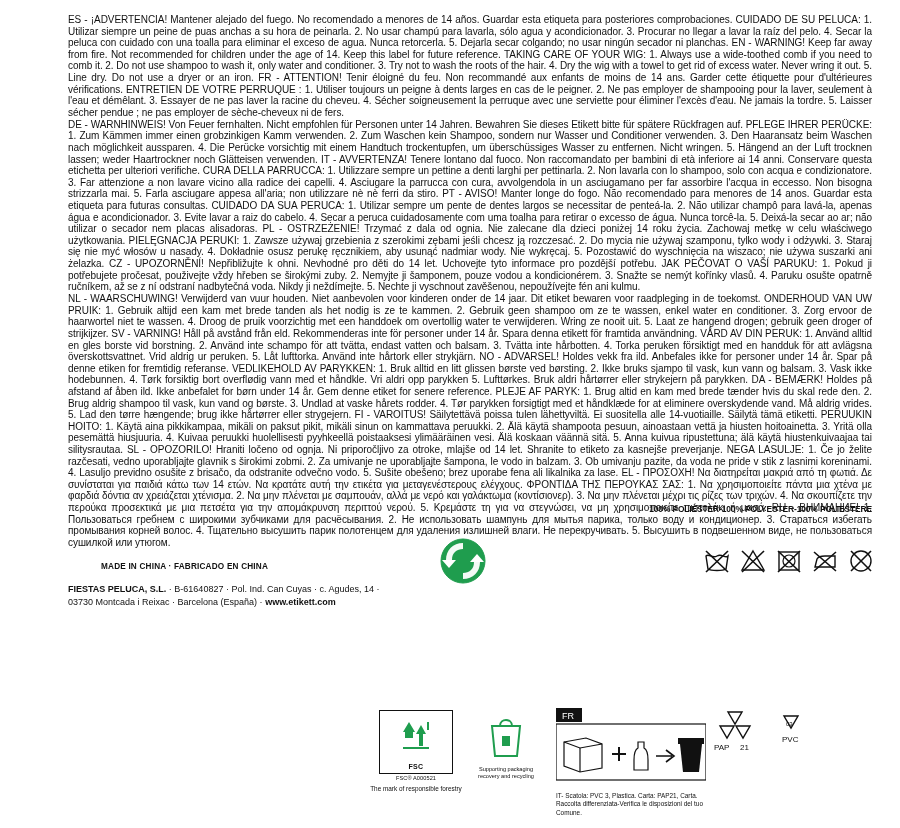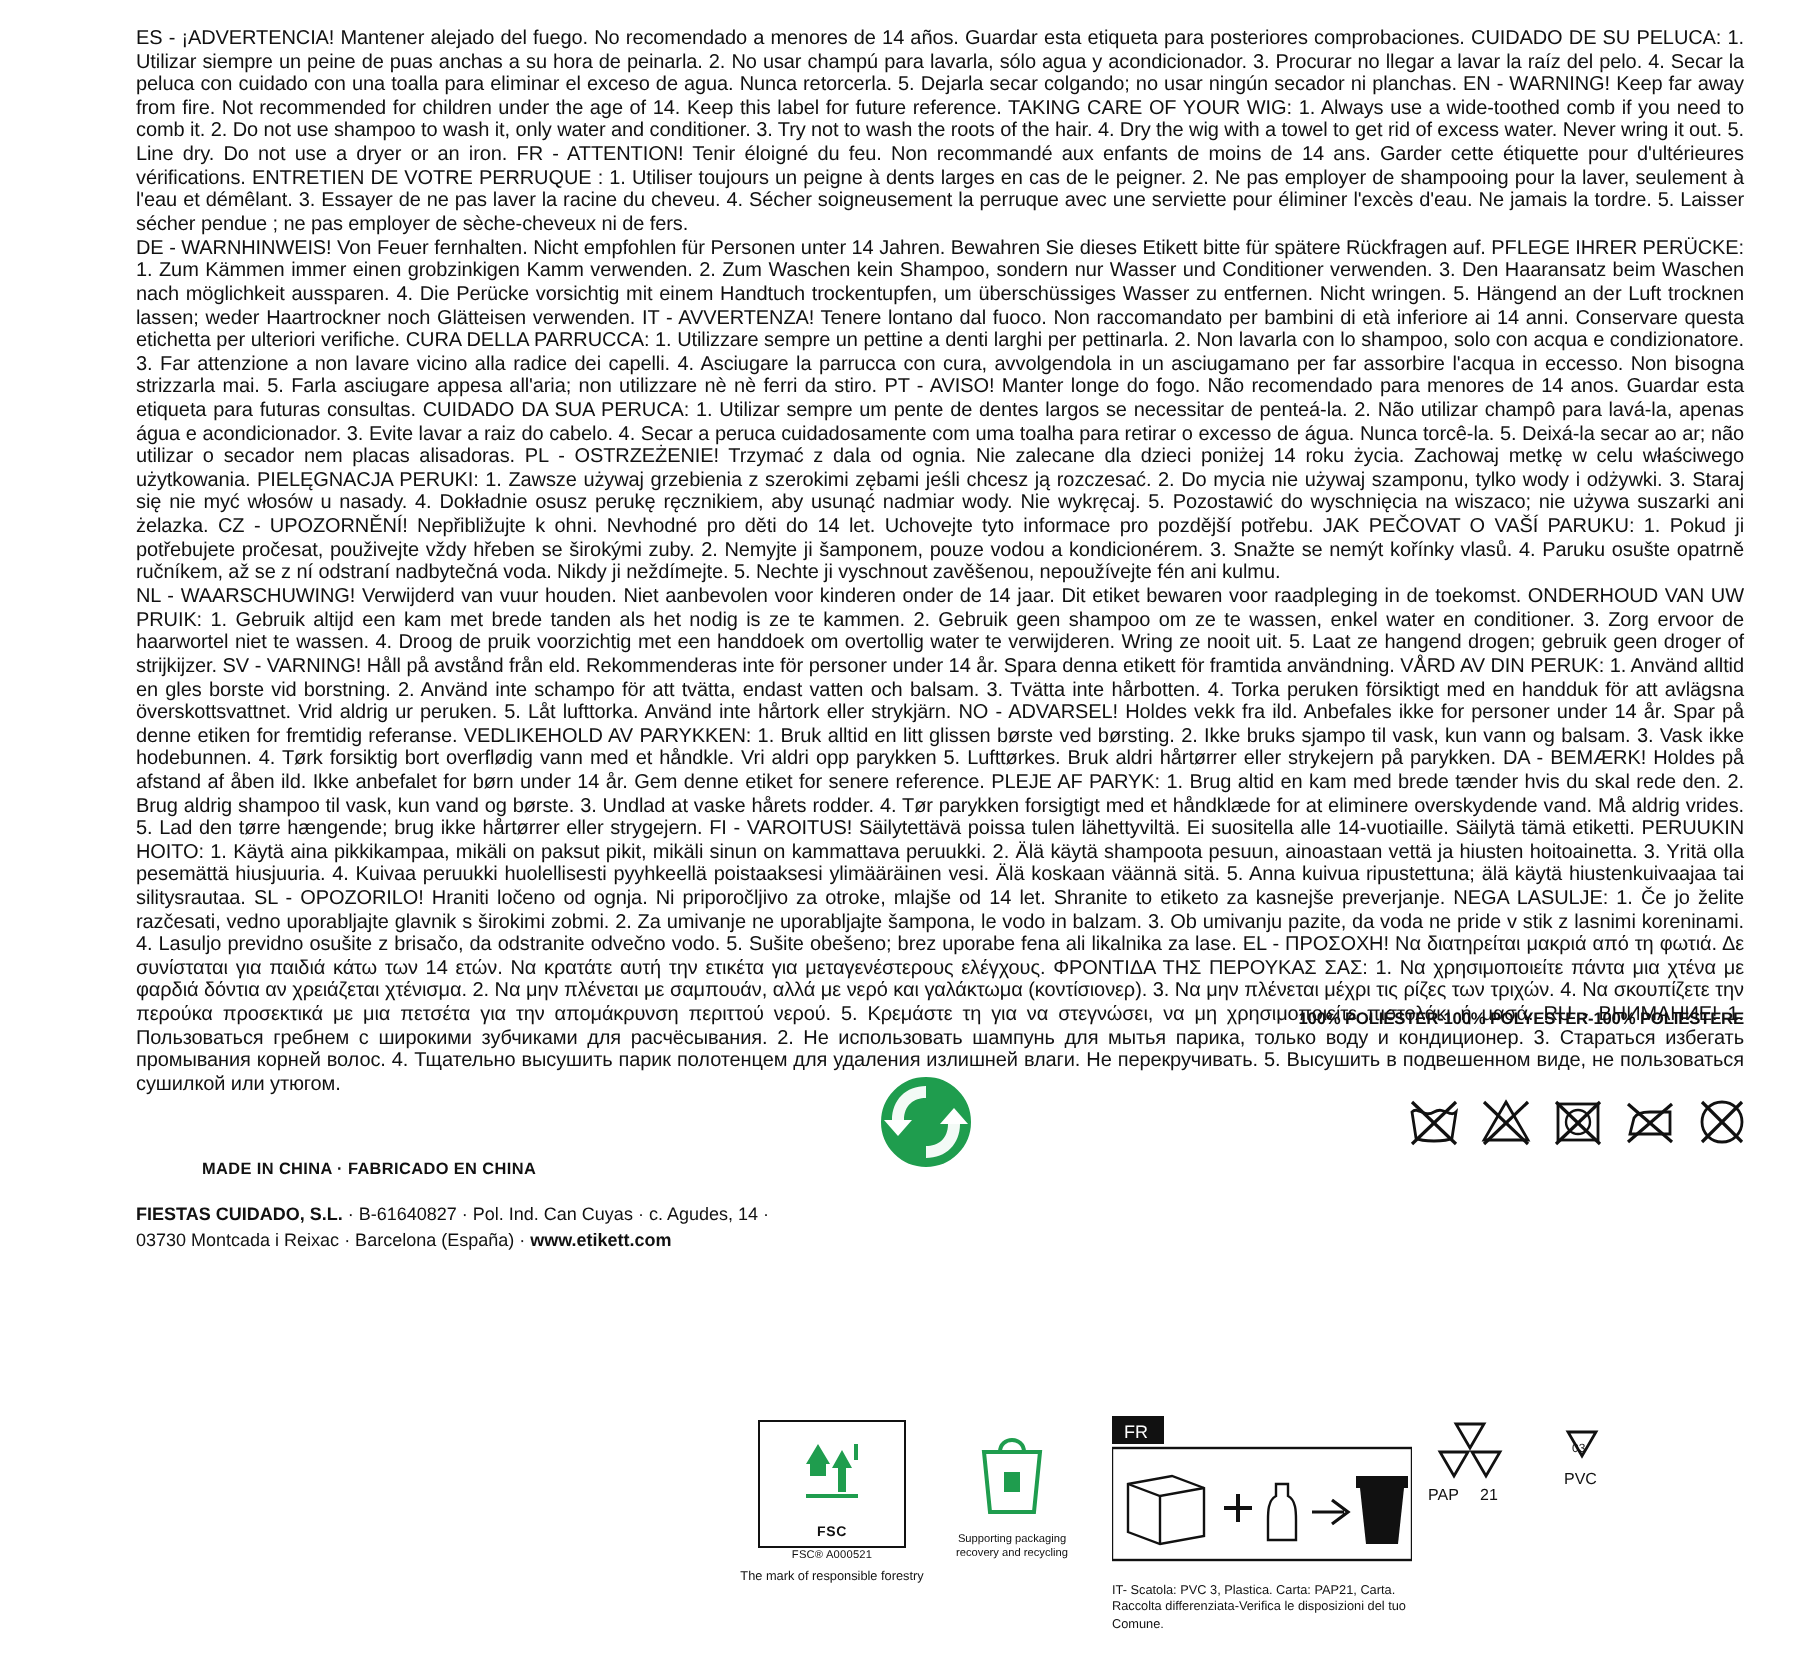--- a/index.html
+++ b/index.html
@@ -25,21 +25,21 @@
   .warning-block {
     font-size: 10px;
     line-height: 11.6px;
     text-align: justify;
     letter-spacing: -0.05px;
   }
   .warning-block p {
     margin: 0 0 0.5px 0;
   }
   .made-in {
-    margin-top: 32px;
+    margin-top: 14px;
     font-size: 8.2px;
     font-weight: bold;
     letter-spacing: 0.2px;
     padding-left: 33px;
   }
   .company {
     margin-top: 12px;
     font-size: 9px;
     line-height: 13px;
   }
@@ -164,21 +164,21 @@
 
   <div class="warning-block">
     <p>ES - ¡ADVERTENCIA! Mantener alejado del fuego. No recomendado a menores de 14 años. Guardar esta etiqueta para posteriores comprobaciones. CUIDADO DE SU PELUCA: 1. Utilizar siempre un peine de puas anchas a su hora de peinarla. 2. No usar champú para lavarla, sólo agua y acondicionador. 3. Procurar no llegar a lavar la raíz del pelo. 4. Secar la peluca con cuidado con una toalla para eliminar el exceso de agua. Nunca retorcerla. 5. Dejarla secar colgando; no usar ningún secador ni planchas. EN - WARNING! Keep far away from fire. Not recommended for children under the age of 14. Keep this label for future reference. TAKING CARE OF YOUR WIG: 1. Always use a wide-toothed comb if you need to comb it. 2. Do not use shampoo to wash it, only water and conditioner. 3. Try not to wash the roots of the hair. 4. Dry the wig with a towel to get rid of excess water. Never wring it out. 5. Line dry. Do not use a dryer or an iron. FR - ATTENTION! Tenir éloigné du feu. Non recommandé aux enfants de moins de 14 ans. Garder cette étiquette pour d'ultérieures vérifications. ENTRETIEN DE VOTRE PERRUQUE : 1. Utiliser toujours un peigne à dents larges en cas de le peigner. 2. Ne pas employer de shampooing pour la laver, seulement à l'eau et démêlant. 3. Essayer de ne pas laver la racine du cheveu. 4. Sécher soigneusement la perruque avec une serviette pour éliminer l'excès d'eau. Ne jamais la tordre. 5. Laisser sécher pendue ; ne pas employer de sèche-cheveux ni de fers.</p>
     <p>DE - WARNHINWEIS! Von Feuer fernhalten. Nicht empfohlen für Personen unter 14 Jahren. Bewahren Sie dieses Etikett bitte für spätere Rückfragen auf. PFLEGE IHRER PERÜCKE: 1. Zum Kämmen immer einen grobzinkigen Kamm verwenden. 2. Zum Waschen kein Shampoo, sondern nur Wasser und Conditioner verwenden. 3. Den Haaransatz beim Waschen nach möglichkeit aussparen. 4. Die Perücke vorsichtig mit einem Handtuch trockentupfen, um überschüssiges Wasser zu entfernen. Nicht wringen. 5. Hängend an der Luft trocknen lassen; weder Haartrockner noch Glätteisen verwenden. IT - AVVERTENZA! Tenere lontano dal fuoco. Non raccomandato per bambini di età inferiore ai 14 anni. Conservare questa etichetta per ulteriori verifiche. CURA DELLA PARRUCCA: 1. Utilizzare sempre un pettine a denti larghi per pettinarla. 2. Non lavarla con lo shampoo, solo con acqua e condizionatore. 3. Far attenzione a non lavare vicino alla radice dei capelli. 4. Asciugare la parrucca con cura, avvolgendola in un asciugamano per far assorbire l'acqua in eccesso. Non bisogna strizzarla mai. 5. Farla asciugare appesa all'aria; non utilizzare nè nè ferri da stiro. PT - AVISO! Manter longe do fogo. Não recomendado para menores de 14 anos. Guardar esta etiqueta para futuras consultas. CUIDADO DA SUA PERUCA: 1. Utilizar sempre um pente de dentes largos se necessitar de penteá-la. 2. Não utilizar champô para lavá-la, apenas água e acondicionador. 3. Evite lavar a raiz do cabelo. 4. Secar a peruca cuidadosamente com uma toalha para retirar o excesso de água. Nunca torcê-la. 5. Deixá-la secar ao ar; não utilizar o secador nem placas alisadoras. PL - OSTRZEŻENIE! Trzymać z dala od ognia. Nie zalecane dla dzieci poniżej 14 roku życia. Zachowaj metkę w celu właściwego użytkowania. PIELĘGNACJA PERUKI: 1. Zawsze używaj grzebienia z szerokimi zębami jeśli chcesz ją rozczesać. 2. Do mycia nie używaj szamponu, tylko wody i odżywki. 3. Staraj się nie myć włosów u nasady. 4. Dokładnie osusz perukę ręcznikiem, aby usunąć nadmiar wody. Nie wykręcaj. 5. Pozostawić do wyschnięcia na wiszaco; nie używa suszarki ani żelazka. CZ - UPOZORNĚNÍ! Nepřibližujte k ohni. Nevhodné pro děti do 14 let. Uchovejte tyto informace pro pozdější potřebu. JAK PEČOVAT O VAŠÍ PARUKU: 1. Pokud ji potřebujete pročesat, použivejte vždy hřeben se širokými zuby. 2. Nemyjte ji šamponem, pouze vodou a kondicionérem. 3. Snažte se nemýt kořínky vlasů. 4. Paruku osušte opatrně ručníkem, až se z ní odstraní nadbytečná voda. Nikdy ji neždímejte. 5. Nechte ji vyschnout zavěšenou, nepoužívejte fén ani kulmu.</p>
     <p>NL - WAARSCHUWING! Verwijderd van vuur houden. Niet aanbevolen voor kinderen onder de 14 jaar. Dit etiket bewaren voor raadpleging in de toekomst. ONDERHOUD VAN UW PRUIK: 1. Gebruik altijd een kam met brede tanden als het nodig is ze te kammen. 2. Gebruik geen shampoo om ze te wassen, enkel water en conditioner. 3. Zorg ervoor de haarwortel niet te wassen. 4. Droog de pruik voorzichtig met een handdoek om overtollig water te verwijderen. Wring ze nooit uit. 5. Laat ze hangend drogen; gebruik geen droger of strijkijzer. SV - VARNING! Håll på avstånd från eld. Rekommenderas inte för personer under 14 år. Spara denna etikett för framtida användning. VÅRD AV DIN PERUK: 1. Använd alltid en gles borste vid borstning. 2. Använd inte schampo för att tvätta, endast vatten och balsam. 3. Tvätta inte hårbotten. 4. Torka peruken försiktigt med en handduk för att avlägsna överskottsvattnet. Vrid aldrig ur peruken. 5. Låt lufttorka. Använd inte hårtork eller strykjärn. NO - ADVARSEL! Holdes vekk fra ild. Anbefales ikke for personer under 14 år. Spar på denne etiken for fremtidig referanse. VEDLIKEHOLD AV PARYKKEN: 1. Bruk alltid en litt glissen børste ved børsting. 2. Ikke bruks sjampo til vask, kun vann og balsam. 3. Vask ikke hodebunnen. 4. Tørk forsiktig bort overflødig vann med et håndkle. Vri aldri opp parykken 5. Lufttørkes. Bruk aldri hårtørrer eller strykejern på parykken. DA - BEMÆRK! Holdes på afstand af åben ild. Ikke anbefalet for børn under 14 år. Gem denne etiket for senere reference. PLEJE AF PARYK: 1. Brug altid en kam med brede tænder hvis du skal rede den. 2. Brug aldrig shampoo til vask, kun vand og børste. 3. Undlad at vaske hårets rodder. 4. Tør parykken forsigtigt med et håndklæde for at eliminere overskydende vand. Må aldrig vrides. 5. Lad den tørre hængende; brug ikke hårtørrer eller strygejern. FI - VAROITUS! Säilytettävä poissa tulen lähettyviltä. Ei suositella alle 14-vuotiaille. Säilytä tämä etiketti. PERUUKIN HOITO: 1. Käytä aina pikkikampaa, mikäli on paksut pikit, mikäli sinun on kammattava peruukki. 2. Älä käytä shampoota pesuun, ainoastaan vettä ja hiusten hoitoainetta. 3. Yritä olla pesemättä hiusjuuria. 4. Kuivaa peruukki huolellisesti pyyhkeellä poistaaksesi ylimääräinen vesi. Älä koskaan väännä sitä. 5. Anna kuivua ripustettuna; älä käytä hiustenkuivaajaa tai silitysrautaa. SL - OPOZORILO! Hraniti ločeno od ognja. Ni priporočljivo za otroke, mlajše od 14 let. Shranite to etiketo za kasnejše preverjanje. NEGA LASULJE: 1. Če jo želite razčesati, vedno uporabljajte glavnik s širokimi zobmi. 2. Za umivanje ne uporabljajte šampona, le vodo in balzam. 3. Ob umivanju pazite, da voda ne pride v stik z lasnimi koreninami. 4. Lasuljo previdno osušite z brisačo, da odstranite odvečno vodo. 5. Sušite obešeno; brez uporabe fena ali likalnika za lase. EL - ΠΡΟΣΟΧΗ! Να διατηρείται μακριά από τη φωτιά. Δε συνίσταται για παιδιά κάτω των 14 ετών. Να κρατάτε αυτή την ετικέτα για μεταγενέστερους ελέγχους. ΦΡΟΝΤΙΔΑ ΤΗΣ ΠΕΡΟΥΚΑΣ ΣΑΣ: 1. Να χρησιμοποιείτε πάντα μια χτένα με φαρδιά δόντια αν χρειάζεται χτένισμα. 2. Να μην πλένεται με σαμπουάν, αλλά με νερό και γαλάκτωμα (κοντίσιονερ). 3. Να μην πλένεται μέχρι τις ρίζες των τριχών. 4. Να σκουπίζετε την περούκα προσεκτικά με μια πετσέτα για την απομάκρυνση περιττού νερού. 5. Κρεμάστε τη για να στεγνώσει, να μη χρησιμοποιείτε πιστολάκι ή μασά. RU - ВНИМАНИЕ! 1. Пользоваться гребнем с широкими зубчиками для расчёсывания. 2. Не использовать шампунь для мытья парика, только воду и кондиционер. 3. Стараться избегать промывания корней волос. 4. Тщательно высушить парик полотенцем для удаления излишней влаги. Не перекручивать. 5. Высушить в подвешенном виде, не пользоваться сушилкой или утюгом.</p>
   </div>
 
   <div class="made-in">MADE IN CHINA · FABRICADO EN CHINA</div>
 
   <div class="company">
-    <span class="name">FIESTAS CUIDADO, S.L.</span>
+    <span class="name">FIESTAS PELUCA, S.L.</span>
     <span>· B-61640827 · Pol. Ind. Can Cuyas · c. Agudes, 14 ·</span><br>
     <span>03730 Montcada i Reixac · Barcelona (España) ·</span>
     <span class="web">www.etikett.com</span>
   </div>
 
   <div class="greendot">
     <svg width="46" height="46" viewBox="0 0 46 46">
       <circle cx="23" cy="23" r="22" fill="#1f9d4e"></circle>
       <path d="M23 5 C13 5 6 12 6 22 L12 22 C12 14.5 17 11 23 11 Z" fill="#ffffff" opacity="0.95"></path>
       <path d="M23 41 C33 41 40 34 40 24 L34 24 C34 31.5 29 35 23 35 Z" fill="#ffffff" opacity="0.95"></path>

